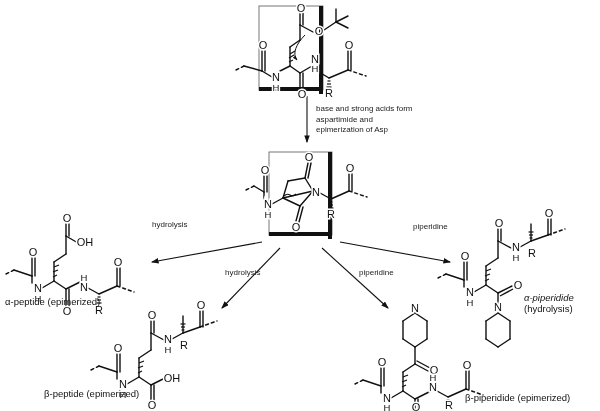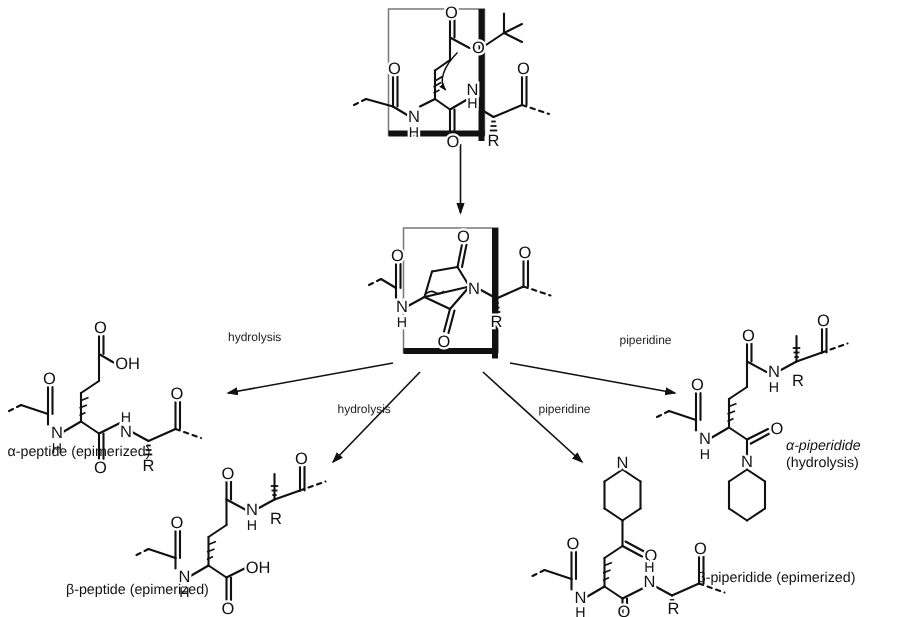--- a/index.html
+++ b/index.html
@@ -373,31 +373,34 @@
     <text x="415" y="312" stroke="#fff" stroke-width="3" paint-order="stroke">N</text>
     <text x="434" y="374" stroke="#fff" stroke-width="3" paint-order="stroke">O</text>
     <text x="416" y="411" stroke="#fff" stroke-width="3" paint-order="stroke">O</text>
     <text x="433" y="391" stroke="#fff" stroke-width="3" paint-order="stroke">N</text>
     <text x="433" y="381" font-size="9.5" stroke="#fff" stroke-width="3" paint-order="stroke">H</text>
     <text x="467" y="369" stroke="#fff" stroke-width="3" paint-order="stroke">O</text>
     <text x="449" y="409" stroke="#fff" stroke-width="3" paint-order="stroke">R</text>
   </g>
 </svg>
 
+<div class="rxnlbl" style="left:316px;top:104px;">base and strong acids form
+aspartimide and
+epimerization of Asp</div>
 
 <div class="rxnlbl" style="left:152px;top:220px;">hydrolysis</div>
 
 <div class="rxnlbl" style="left:225px;top:268px;">hydrolysis</div>
 
 <div class="rxnlbl" style="left:413px;top:222px;">piperidine</div>
 
 <div class="rxnlbl" style="left:359px;top:268px;">piperidine</div>
 
 <div class="prodlbl" style="left:44px;top:388px;">β-peptide (epimerized)</div>
 
 <div class="prodlbl" style="left:5px;top:296px;">α-peptide (epimerized)</div>
 
 <div class="prodlbl" style="left:524px;top:292px;font-style:italic;">α-piperidide</div>
 <div class="prodlbl" style="left:524px;top:303px;">(hydrolysis)</div>
 
-<div class="prodlbl" style="left:465px;top:380px;">β-piperidide (epimerized)</div>
+<div class="prodlbl" style="left:465px;top:392px;">β-piperidide (epimerized)</div>
 
 </div>
 
 </body></html>

